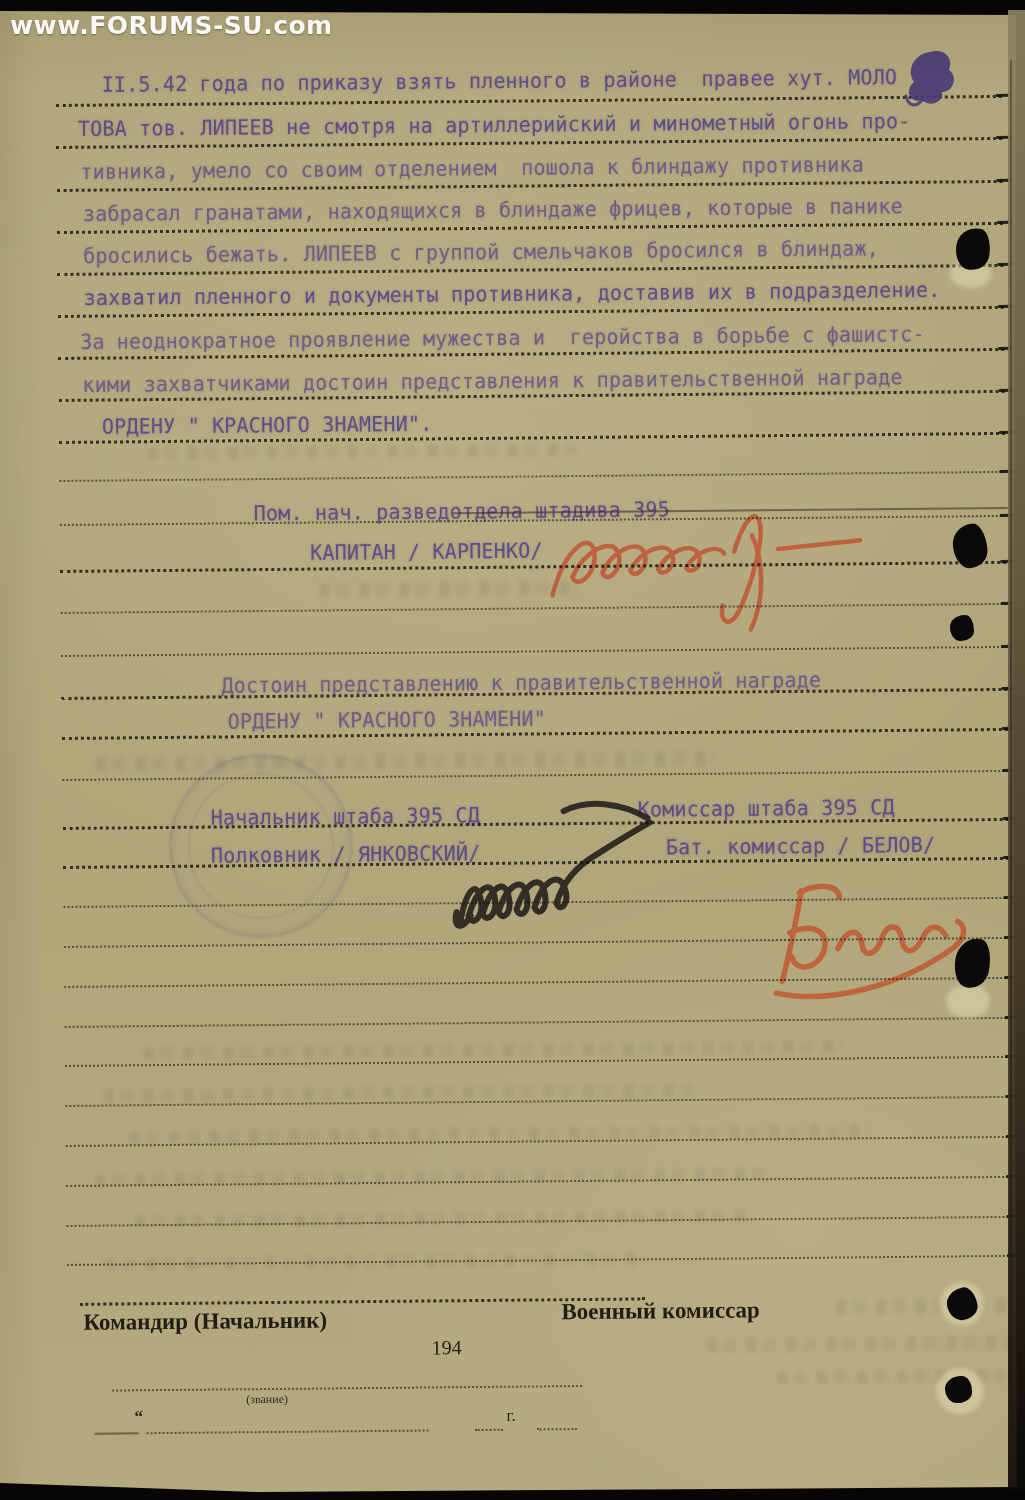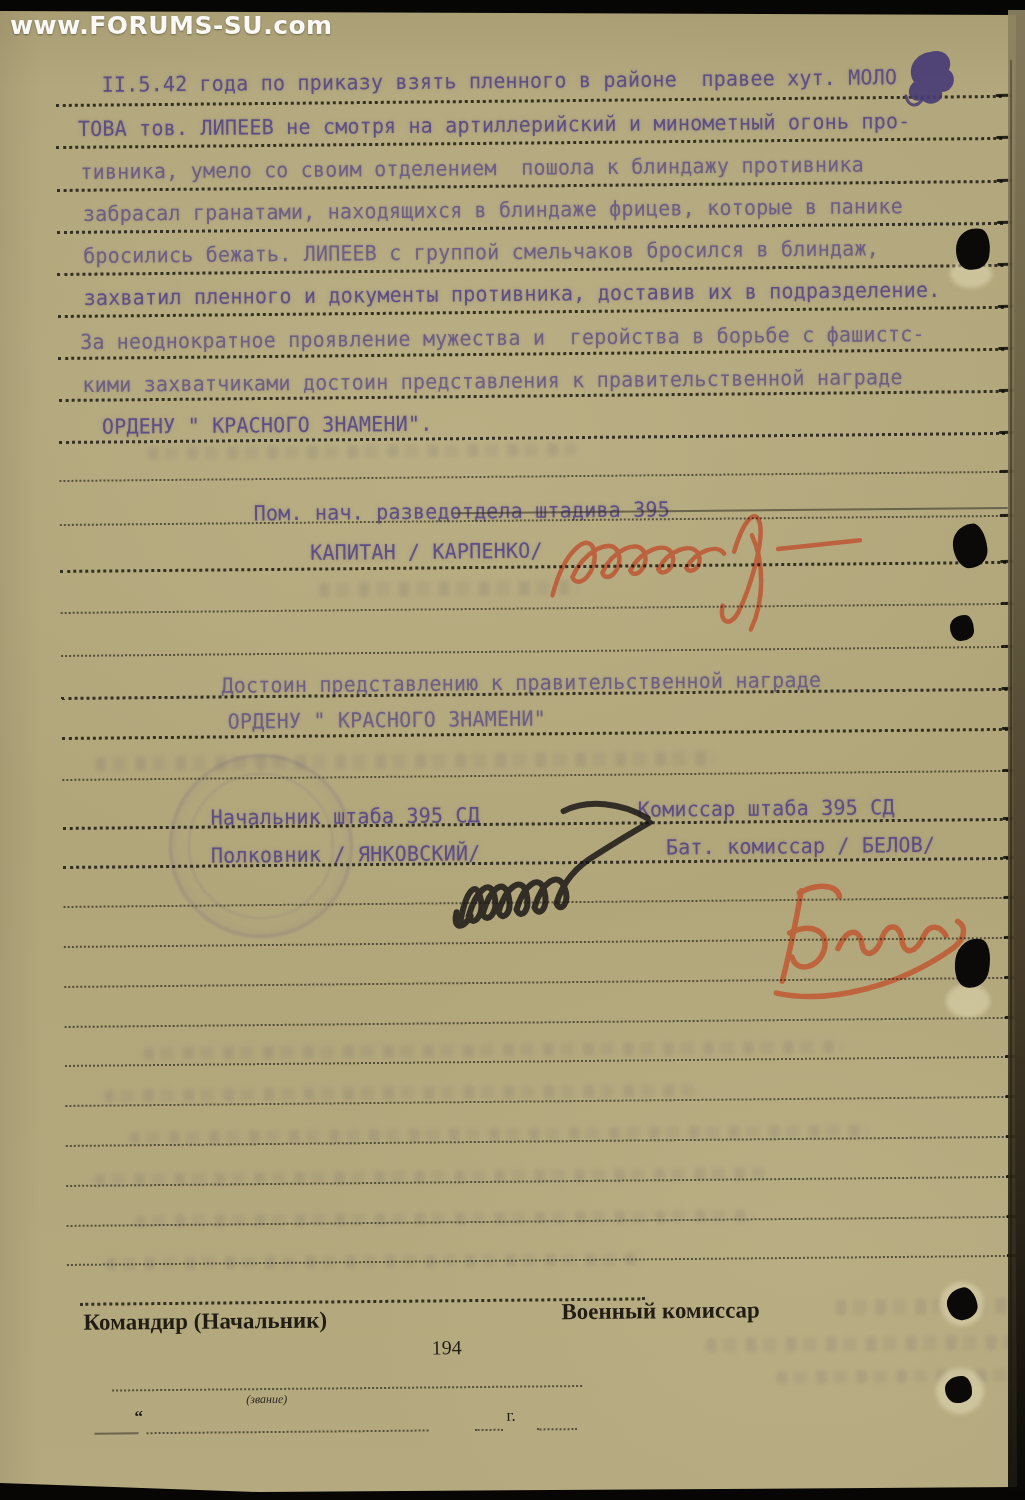--- a/index.html
+++ b/index.html
@@ -41,21 +41,21 @@
   
   .tw{
     position:absolute;font-family:"DejaVu Sans Mono",monospace;font-size:20px;line-height:23px;
     color:rgba(86,70,134,0.88);letter-spacing:.2px;white-space:pre;
     text-shadow:0 0 2px rgba(86,70,134,0.38), 0 0 6px rgba(86,70,134,0.12);
     transform:scaleY(1.04);
   }
   .tw.dim{opacity:.82;}
   
   .print{position:absolute;font-family:"Liberation Serif",serif;font-weight:bold;color:#211d15;white-space:pre;}
-  .print.small{font-weight:normal;font-style:italic;}
+  .print.small{font-weight:normal;}
   
   .ghost{
     position:absolute;height:13px;border-radius:5px;filter:blur(2px);opacity:.55;
     background:repeating-linear-gradient(90deg, rgba(72,62,90,0.20) 0 11px, rgba(72,62,90,0) 11px 17px, rgba(72,62,90,0.13) 17px 31px, rgba(72,62,90,0) 31px 40px);
   }
   
   .stamp{
     position:absolute;left:168px;top:756px;width:178px;height:178px;border-radius:50%;
     border:3px solid rgba(88,72,132,0.20);
     box-shadow:inset 0 0 18px rgba(88,72,132,0.10);

